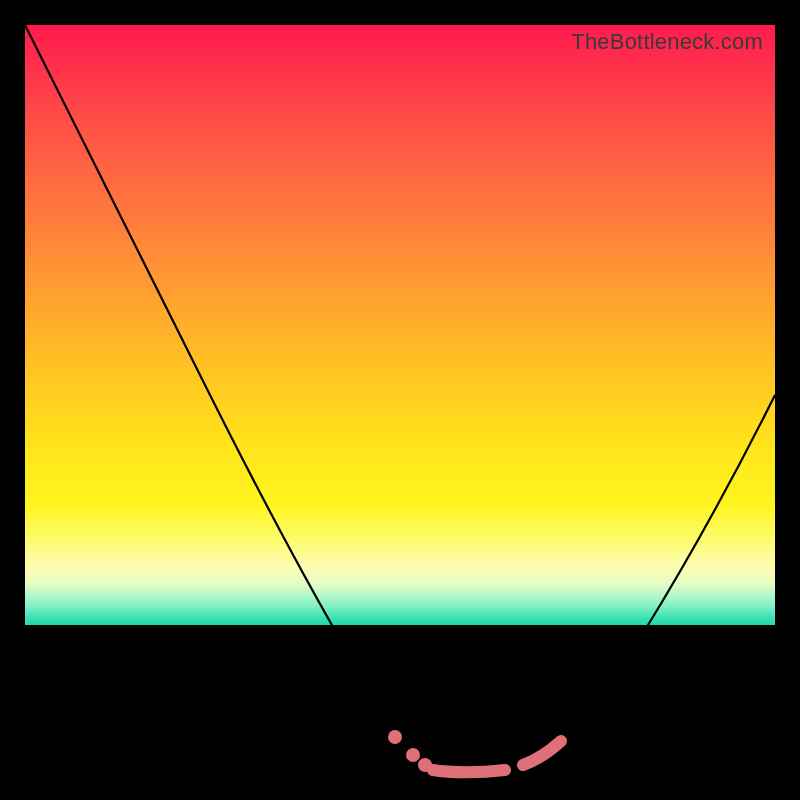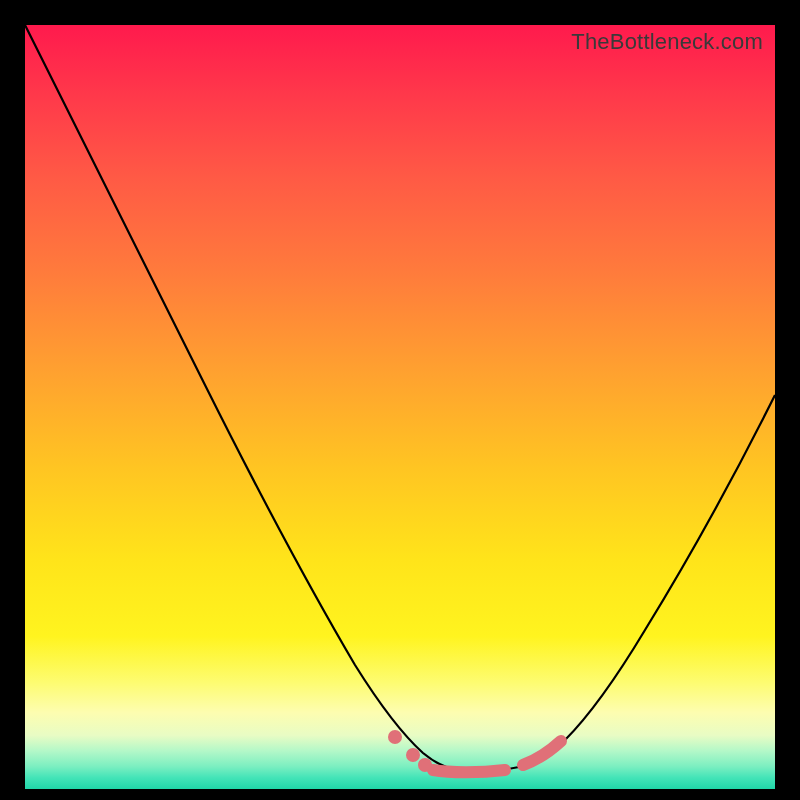--- a/index.html
+++ b/index.html
@@ -17,21 +17,21 @@
     top: 0;
     width: 800px;
     height: 800px;
     background: #000;
   }
   .plot-area {
     position: absolute;
     left: 25px;
     top: 25px;
     width: 750px;
-    height: 764px;
+    height: 600px;
     background: linear-gradient(
       to bottom,
       #ff1a4d 0%,
       #ff3b4a 10%,
       #ff5a45 20%,
       #ff7a3c 32%,
       #ffa030 45%,
       #ffc522 58%,
       #ffe41a 70%,
       #fff41f 80%,

